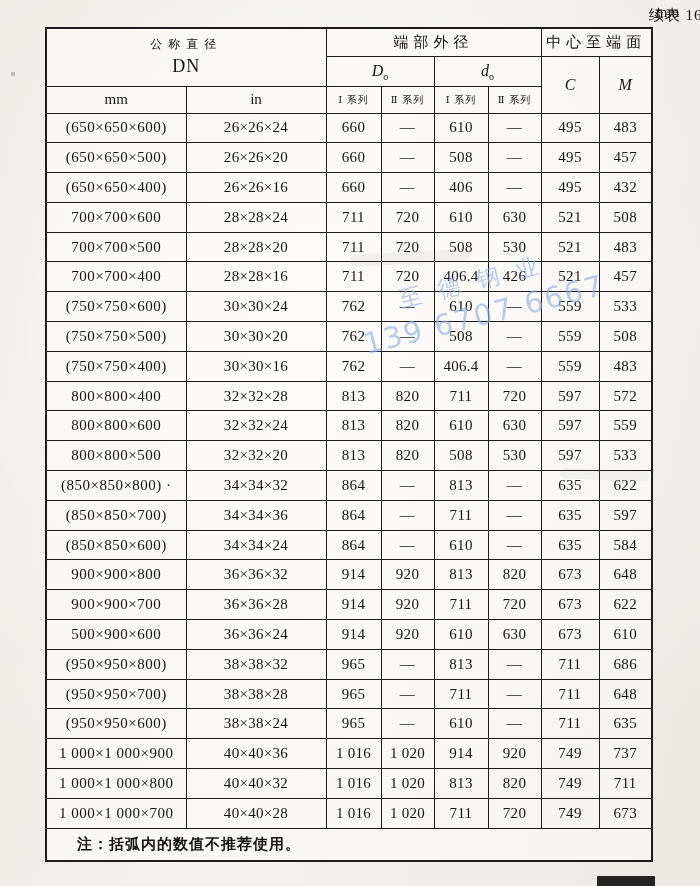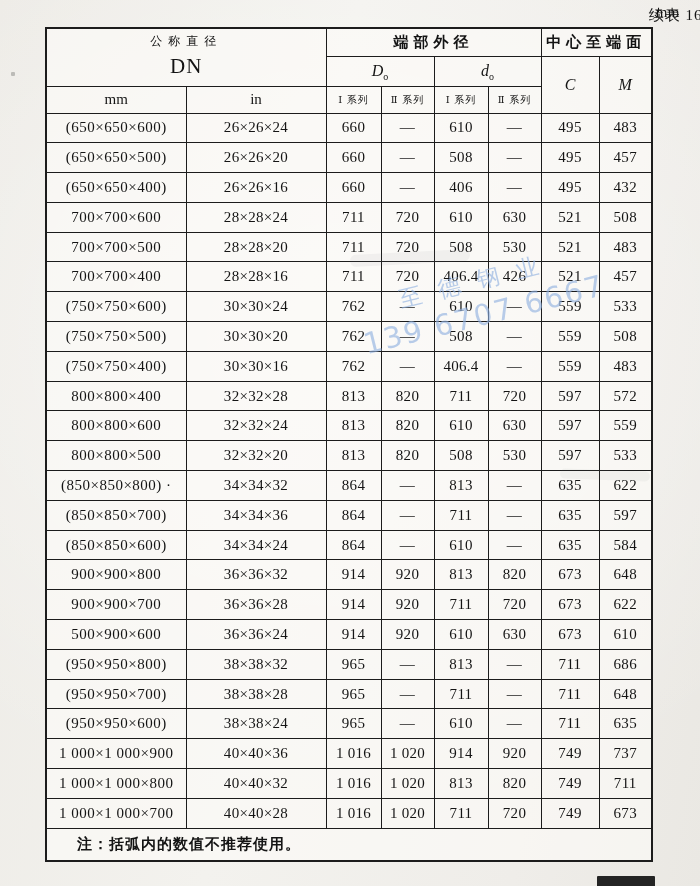--- a/index.html
+++ b/index.html
@@ -36,24 +36,24 @@
     border:1.5px solid var(--border);
     text-align:center;vertical-align:middle;
     padding:0;font-weight:normal;font-size:15px;
     overflow:hidden;white-space:nowrap;
   }
   .c1{width:140px}.c2{width:140px}.c3{width:55px}.c4{width:53px}
   .c5{width:54px}.c6{width:53px}.c7{width:58px}.c8:{width:55px}
   .h1 th{height:27px}
   .h2 th{height:28.5px}
   .h3 th{height:26px}
-  th.zh{letter-spacing:5px;font-weight:700;font-size:15px}
+  th.zh{letter-spacing:5px;font-weight:400;font-size:15px}
   th.dn-cell{letter-spacing:0;line-height:1.45;font-weight:500}
   .dn-zh{letter-spacing:6px;display:block;font-size:12px}
-  .dn-code{letter-spacing:1px;display:block;font-size:21px}
+  .dn-code{letter-spacing:1px;display:block;font-size:18px}
   th.series-cell{font-size:10px;letter-spacing:1px;font-weight:500}
   th.var-cell{font-size:16px}
   th.var-cell i{font-family:"Liberation Serif",serif;font-weight:500}
   th.var-cell sub{font-size:10px;line-height:0}
   th.cm-cell{font-style:italic;font-size:16px;font-weight:500}
   tbody td{height:28.8px;letter-spacing:.3px}
   tbody td:first-child{letter-spacing:.5px}
   td.note-cell{
     height:31px;text-align:left;padding-left:30px;
     font-weight:bold;font-size:15px;letter-spacing:1px;margin-top:37px;

